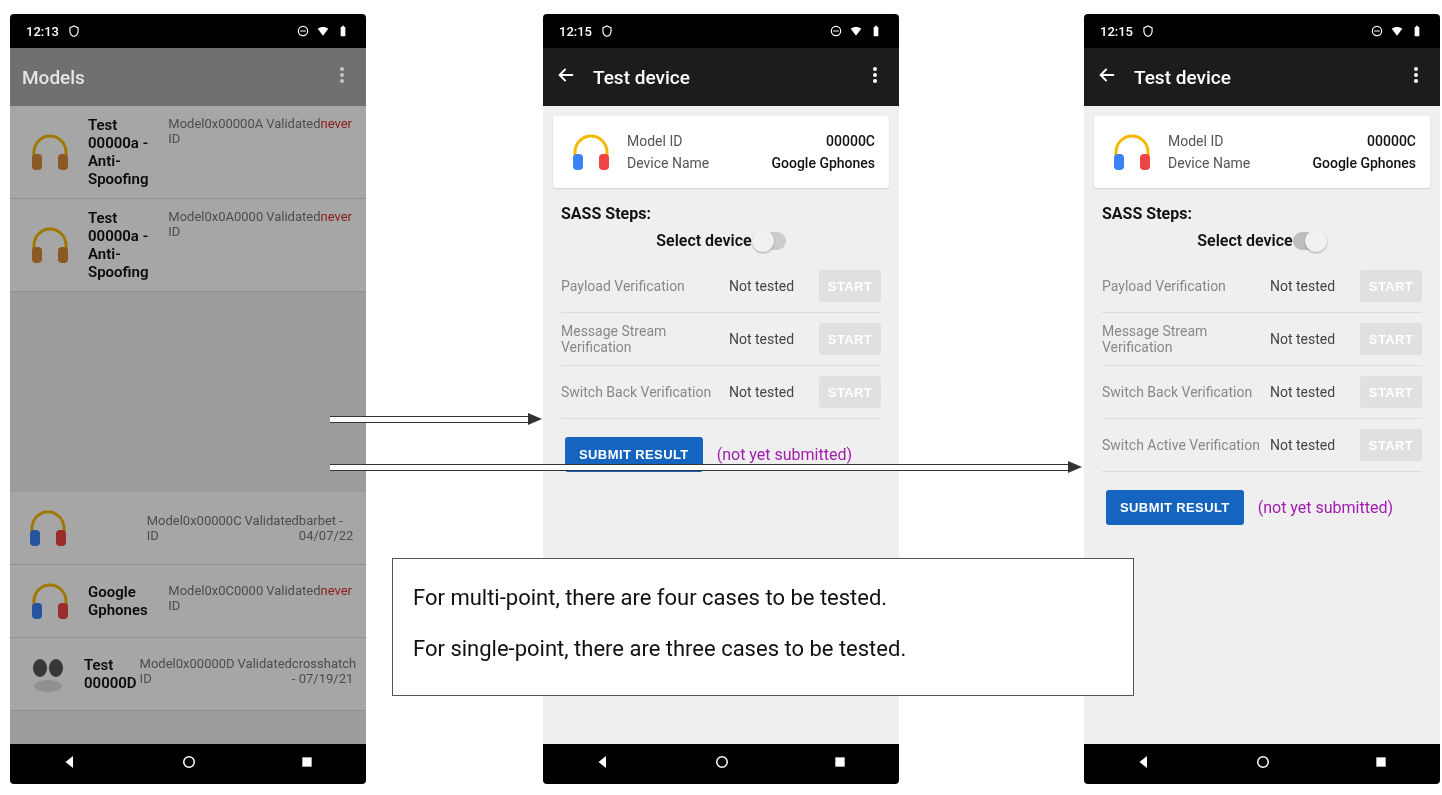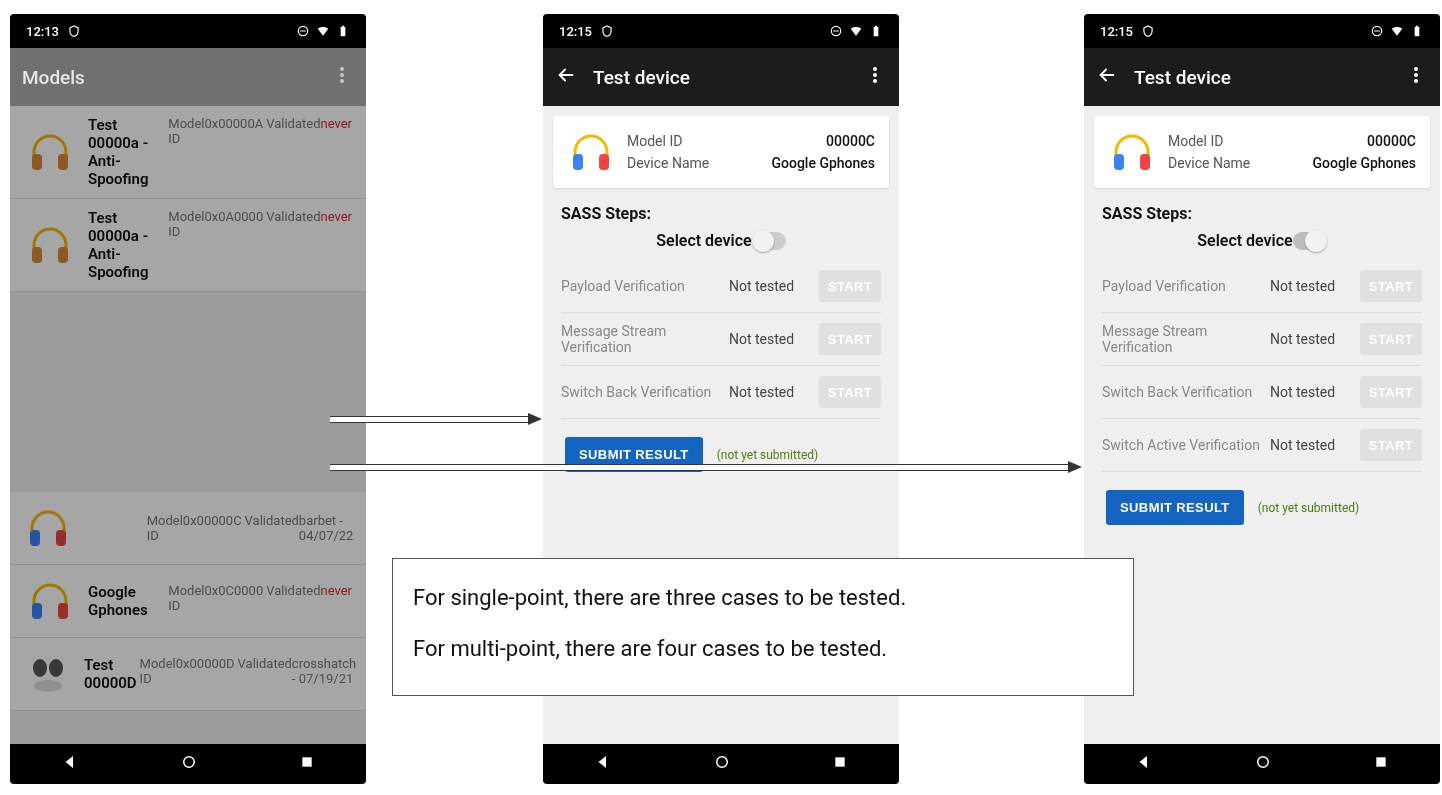--- a/index.html
+++ b/index.html
@@ -160,21 +160,21 @@
   }
 
   .submit-row { display:flex; align-items:center; gap: 14px; margin-top: 18px; padding: 0 4px;}
   .submit-btn {
     background: #1565c0; color: #fff;
     font-size: 13px; font-weight: 600;
     padding: 10px 14px; border-radius: 3px;
     letter-spacing: 0.4px; cursor:pointer;
     border: none;
   }
-  .submit-note { color: #4d7c0f; font-size: 12px; }
+  .submit-note { color: #a21caf; font-size: 16px; }
 
   
   .navbar {
     background: #000;
     height: 40px;
     display:flex; align-items:center; justify-content: space-around;
   }
   .arrow-lineb {
     border-top: 1px solid #333;
     border-bottom: 1px solid #333;
@@ -571,15 +571,15 @@
 <div>
   <div class="arrow-lineb" style="left:330px; top:416px; width:200px;"></div>
   <div class="arrow-head-r" style="left:528px; top:413px;"></div>
 </div>
 <div>
   <div class="arrow-lineb" style="left:330px; top:464px; width:740px;"></div>
   <div class="arrow-head-r" style="left:1068px; top:461px;"></div>
 </div>
 
 <div class="caption">
+  <p>For multi-point, there are four cases to be tested.</p>
   <p>For single-point, there are three cases to be tested.</p>
-  <p>For multi-point, there are four cases to be tested.</p>
 </div>
 
 </body></html>

